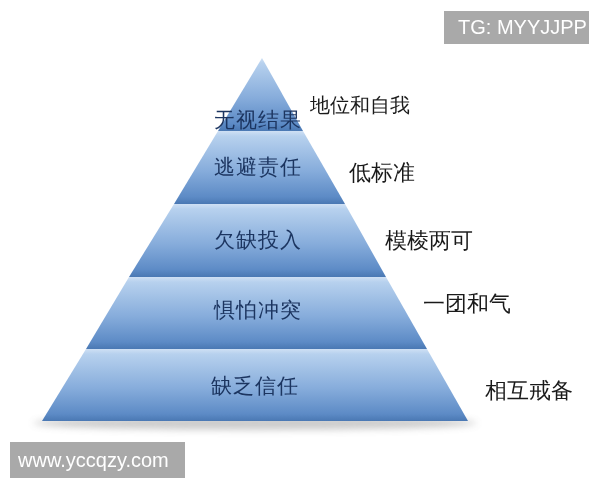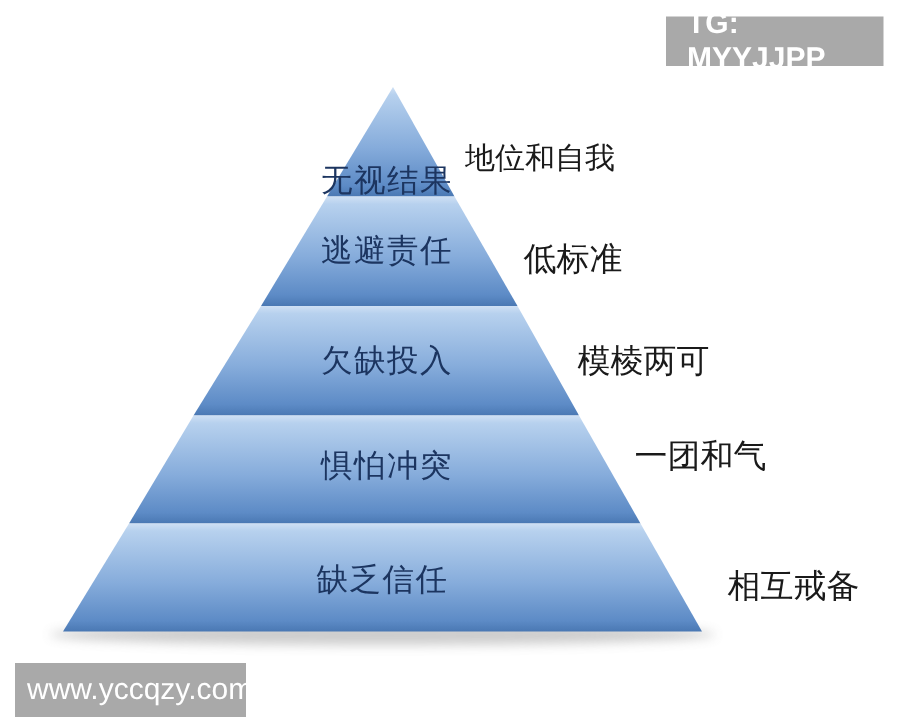--- a/index.html
+++ b/index.html
@@ -37,25 +37,24 @@
     font-family: "Liberation Sans", sans-serif;
     font-size: 20px;
     display: flex;
     align-items: center;
   }
   .tg-badge {
     left: 444px; top: 11px;
     width: 145px; height: 33px;
     padding-left: 14px;
     box-sizing: border-box;
-    font-weight: bold;
   }
   .watermark {
     left: 10px; top: 442px;
-    width: 154px; height: 36px;
+    width: 175px; height: 36px;
     padding-left: 8px;
     box-sizing: border-box;
   }
 </style>
 </head>
 <body>
 
 <div class="canvas">
 
   <svg width="600" height="480" viewBox="0 0 600 480">

